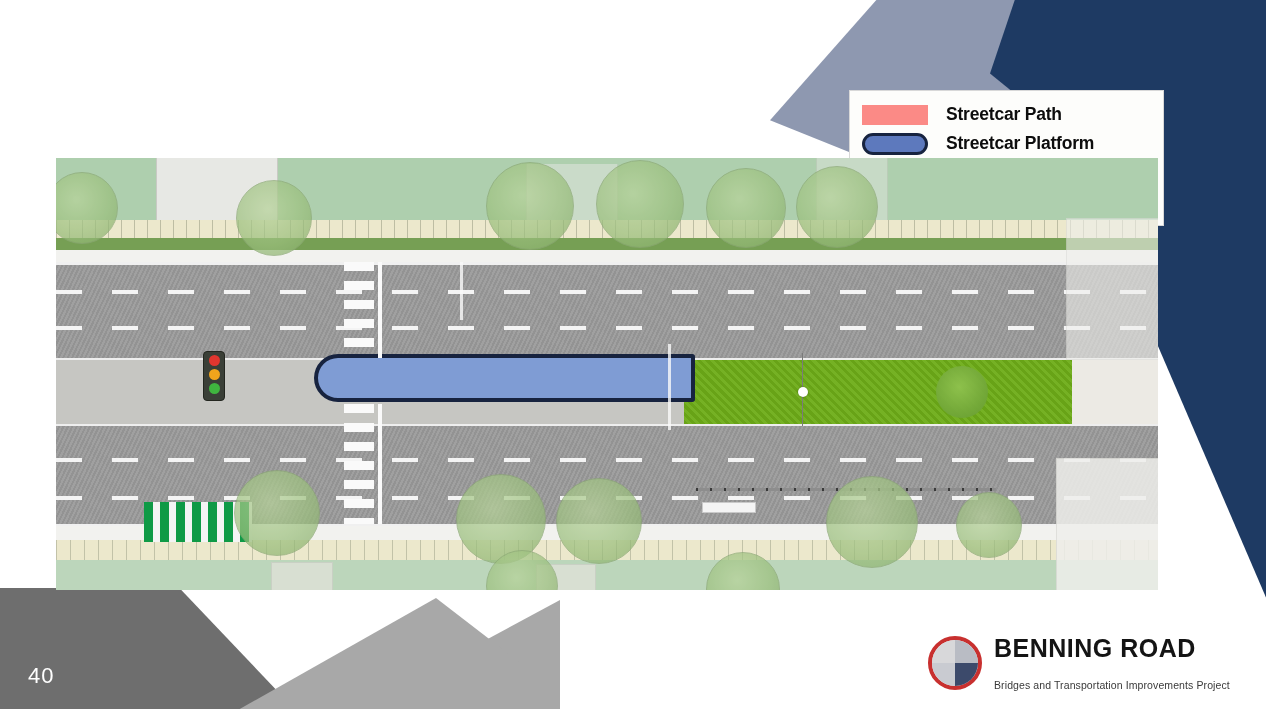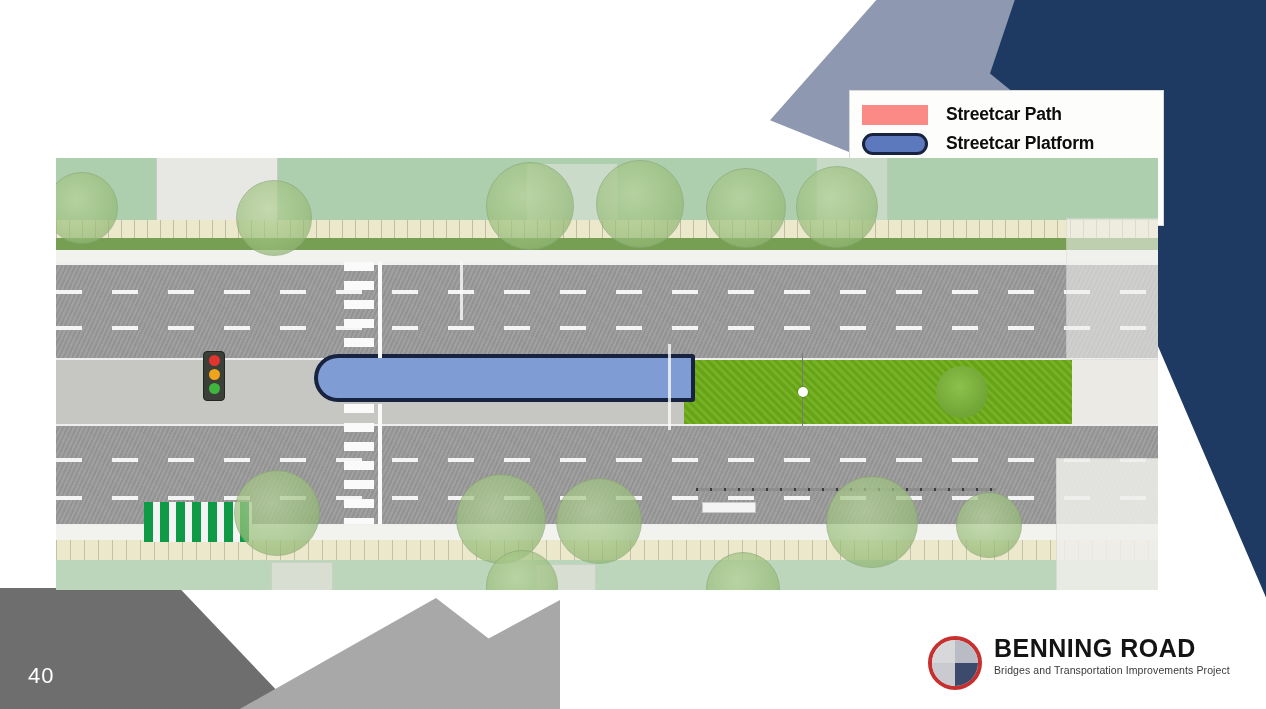--- a/index.html
+++ b/index.html
@@ -204,21 +204,21 @@
     border:4px solid #c8302f;box-sizing:border-box;position:relative;overflow:hidden;
     background:#e9e9ea;
   }
   #logo-mark .q{position:absolute;width:50%;height:50%;}
   #logo-mark .q1{left:0;top:0;background:#d8d8da;}
   #logo-mark .q2{right:0;top:0;background:#b9bcc4;}
   #logo-mark .q3{left:0;bottom:0;background:#c9cbd1;}
   #logo-mark .q4{right:0;bottom:0;background:#3c4a6b;}
   #logo-text{margin-left:12px;}
   #logo-title{font-size:25px;font-weight:bold;color:#141414;letter-spacing:.5px;line-height:1;}
-  #logo-sub{font-size:10.5px;color:#3a3a3a;margin-top:3px;letter-spacing:.1px;}
+  #logo-sub{font-size:10.5px;color:#3a3a3a;margin-top:18px;letter-spacing:.1px;}
 </style>
 </head>
 <body>
 
 <div class="slide">
 
   <div class="deco" id="deco-tr-gray"></div>
   <div class="deco" id="deco-tr-navy"></div>
   <div class="deco" id="deco-right-navy"></div>
   <div class="deco" id="deco-bl-darkgray"></div>

